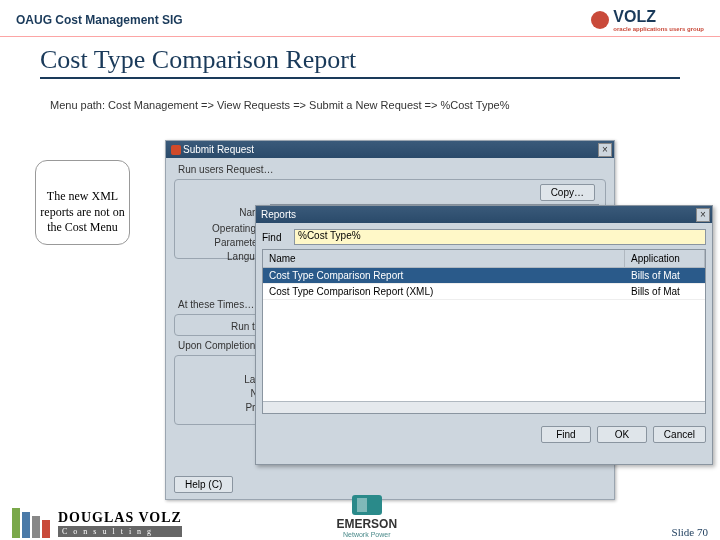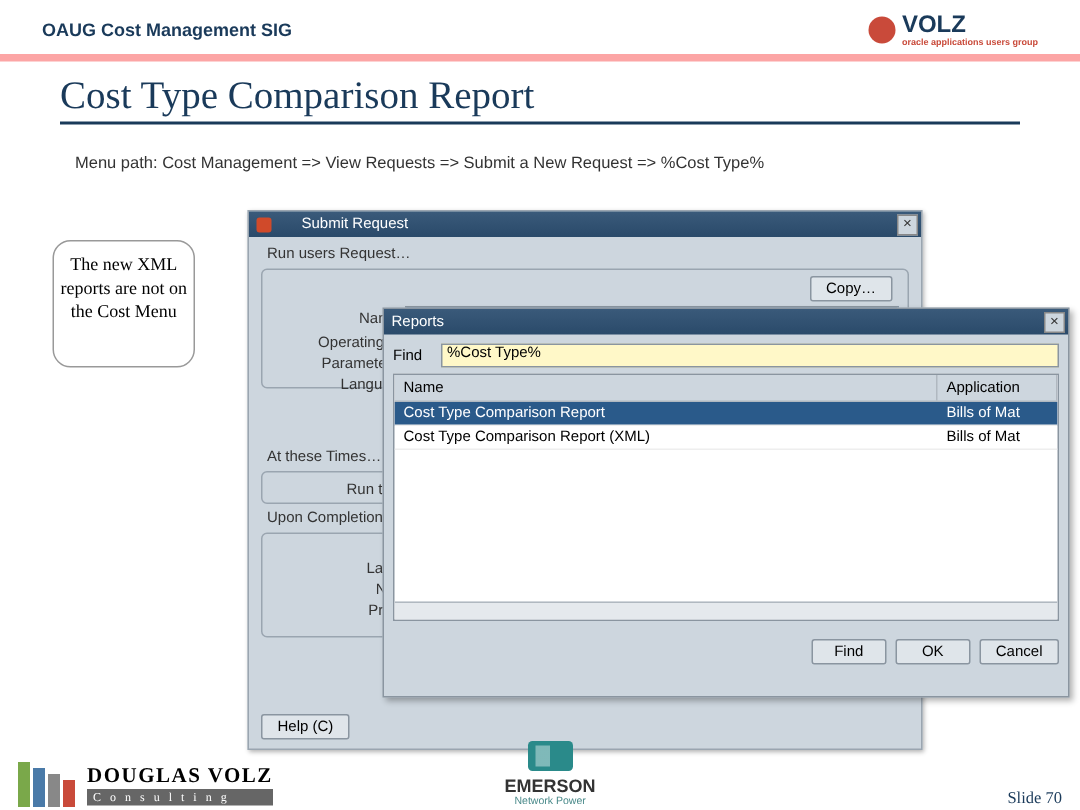--- a/index.html
+++ b/index.html
@@ -1,31 +1,31 @@
 <!DOCTYPE html>
 <html><head>
 <meta charset="utf-8">
 <style>
   * { box-sizing: border-box; margin: 0; padding: 0; }
   body { width: 720px; height: 540px; background: #fff; font-family: Arial, sans-serif; font-size: 11px; overflow: hidden; position: relative; }
   
-  .header { display: flex; justify-content: space-between; align-items: center; padding: 8px 28px 4px; border-bottom: 5px solid #fca5a5; }
+  .header { display: flex; justify-content: space-between; align-items: center; padding: 8px 16px 4px; border-bottom: 1px solid #fca5a5; }
   .header-title { font-size: 12px; font-weight: bold; color: #1a3a5a; }
   .oaug-logo { display: flex; align-items: center; gap: 4px; font-size: 16px; font-weight: bold; color: #1a3a5a; }
   .oaug-dot { width: 18px; height: 18px; border-radius: 50%; background: #c94a3a; display: inline-block; }
   .oaug-sub { font-size: 6px; color: #c94a3a; display: block; line-height: 1; }
   
   .content { padding: 8px 40px 0 40px; }
   .title { font-size: 26px; font-family: Georgia, serif; color: #1a3a5a; border-bottom: 2px solid #1a3a5a; padding-bottom: 2px; }
   .menu-path { font-size: 11px; color: #333; margin: 20px 0 4px 10px; }
   
-  .note-box { position: absolute; left: 35px; top: 160px; width: 95px; height: 85px; background: #fff; border: 1px solid #999; border-radius: 12px; padding: 8px 4px; text-align: center; font-family: Georgia, serif; font-size: 12px; line-height: 1.3; display: flex; align-items: flex-start; }
+  .note-box { position: absolute; left: 35px; top: 160px; width: 95px; height: 85px; background: #fff; border: 1px solid #999; border-radius: 12px; padding: 8px 4px; text-align: center; font-family: Georgia, serif; font-size: 12px; line-height: 1.3; display: flex; align-items: flex-end; }
   
   .oracle-window { position: absolute; left: 165px; top: 140px; width: 450px; height: 360px; background: #cdd6de; border: 1px solid #9aa5b0; box-shadow: 1px 1px 3px rgba(0,0,0,.3); }
-  .win-title { background: linear-gradient(#3a5a7a,#2a4a6a); color: #fff; font-size: 10px; padding: 3px 5px; display: flex; align-items: center; gap: 20px; position: relative; }
+  .win-title { background: linear-gradient(#3a5a7a,#2a4a6a); color: #fff; font-size: 10px; padding: 3px 5px; display: flex; align-items: center; gap: 2px; position: relative; }
   .win-title-icon { width: 10px; height: 10px; background: #d04a2a; border-radius: 2px; display: inline-block; }
   .win-close { position: absolute; right: 2px; top: 2px; width: 14px; height: 14px; background: #cdd6de; color: #333; text-align: center; line-height: 12px; font-size: 10px; border: 1px solid #888; cursor: pointer; }
   
   .form-area { padding: 4px 8px; color: #333; font-size: 10px; }
   .section-label { font-size: 10px; color: #333; margin: 2px 0 4px 4px; }
   .fieldset { border: 1px solid #9aa5b0; border-radius: 4px; background: #cdd6de; padding: 6px; margin-bottom: 4px; position: relative; }
   .row { display: flex; align-items: center; margin-bottom: 3px; gap: 4px; }
   .lbl { text-align: right; color: #333; font-size: 10px; }
   .lbl1 { width: 85px; }
   .inp { background: #fff; border: 1px solid #8a95a0; height: 16px; padding: 0 3px; font-size: 10px; flex: 1; }

